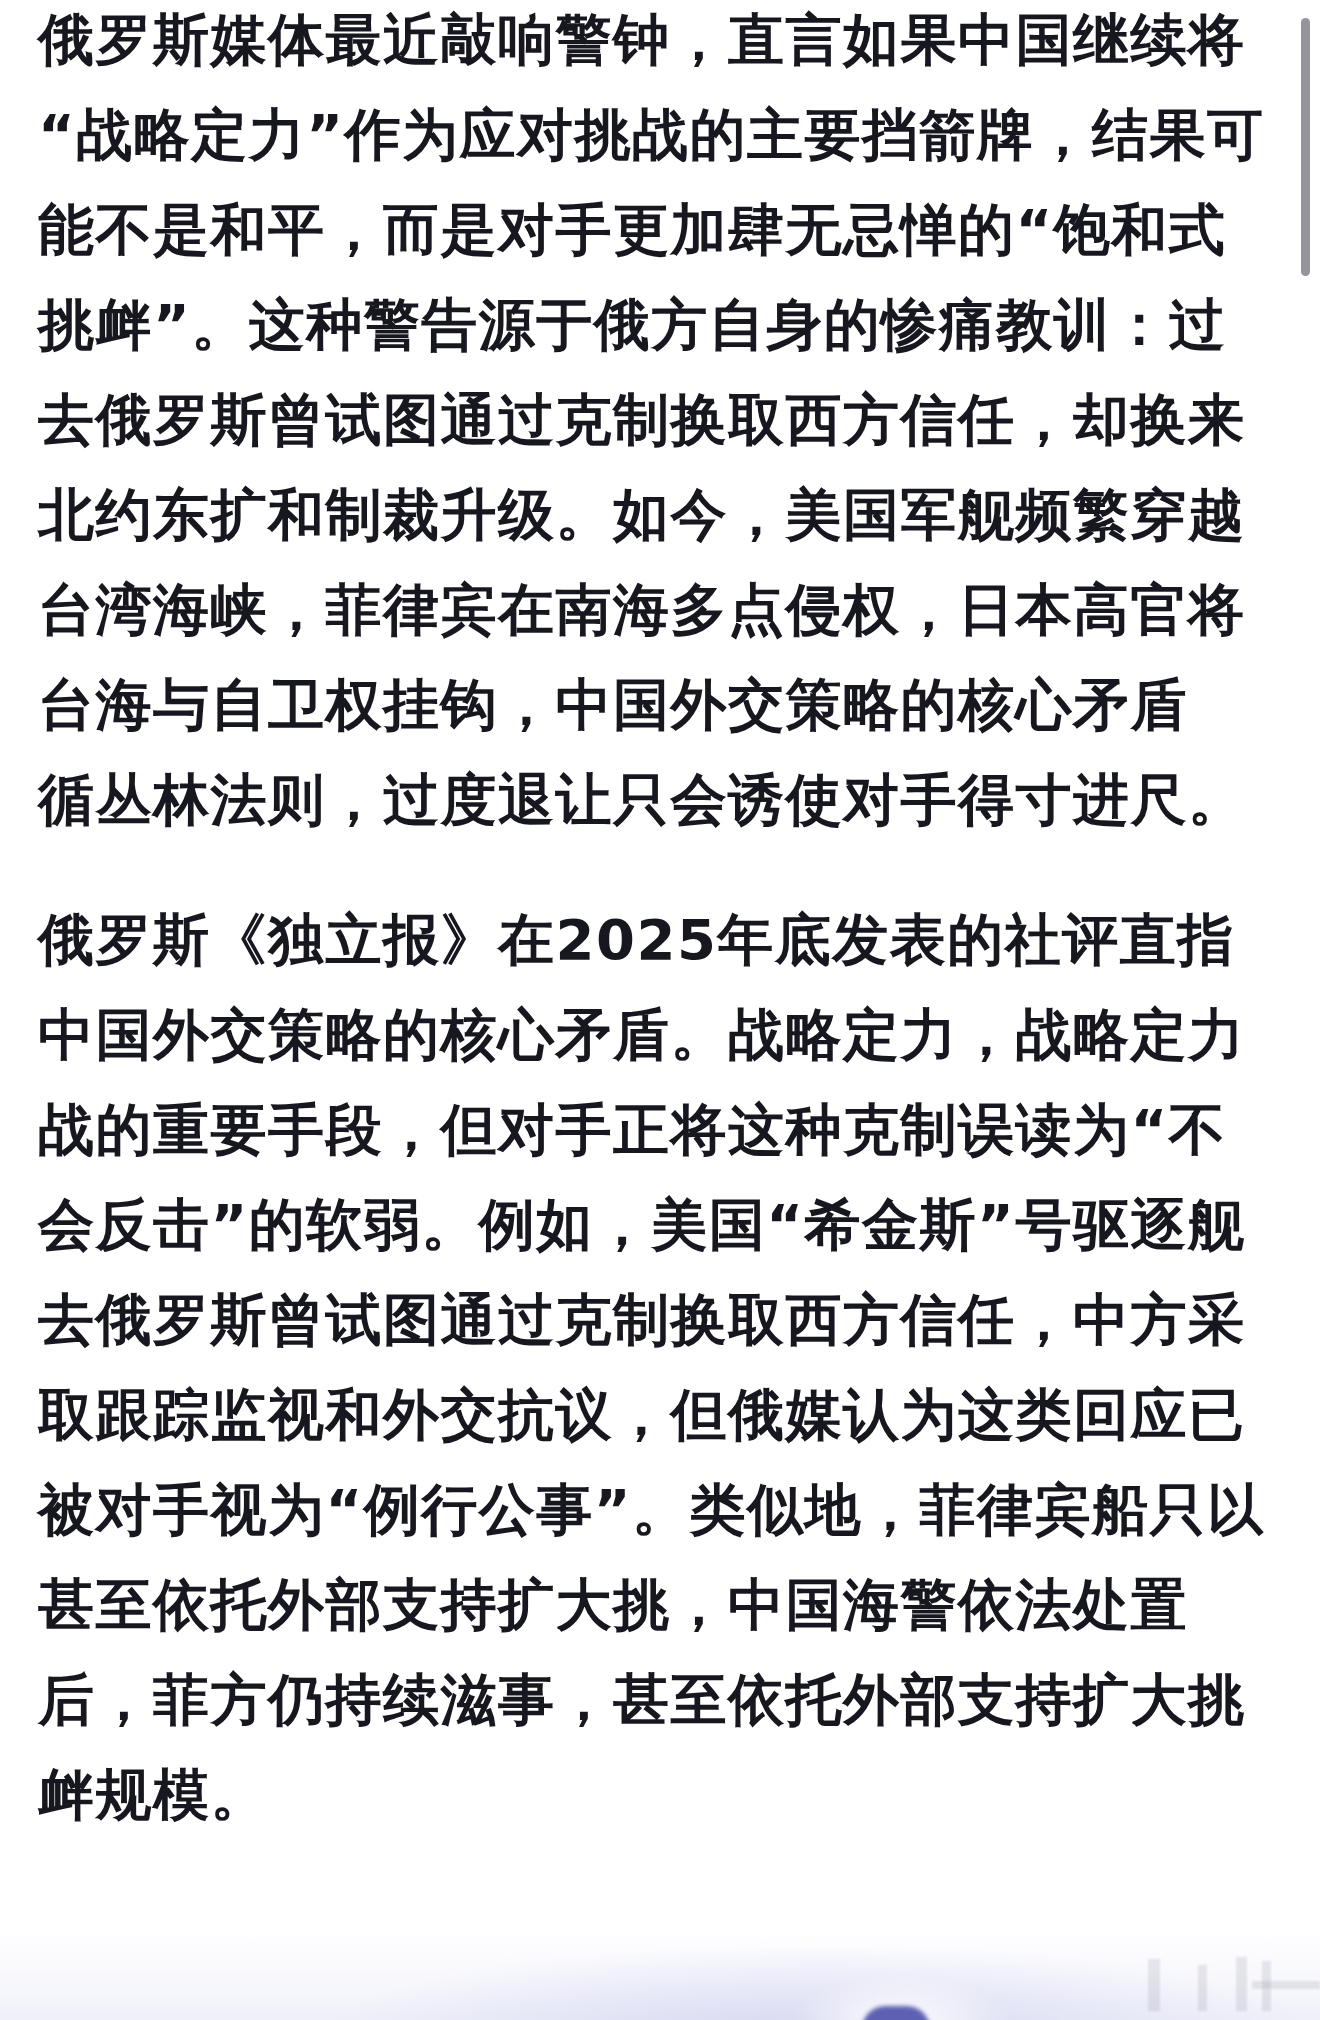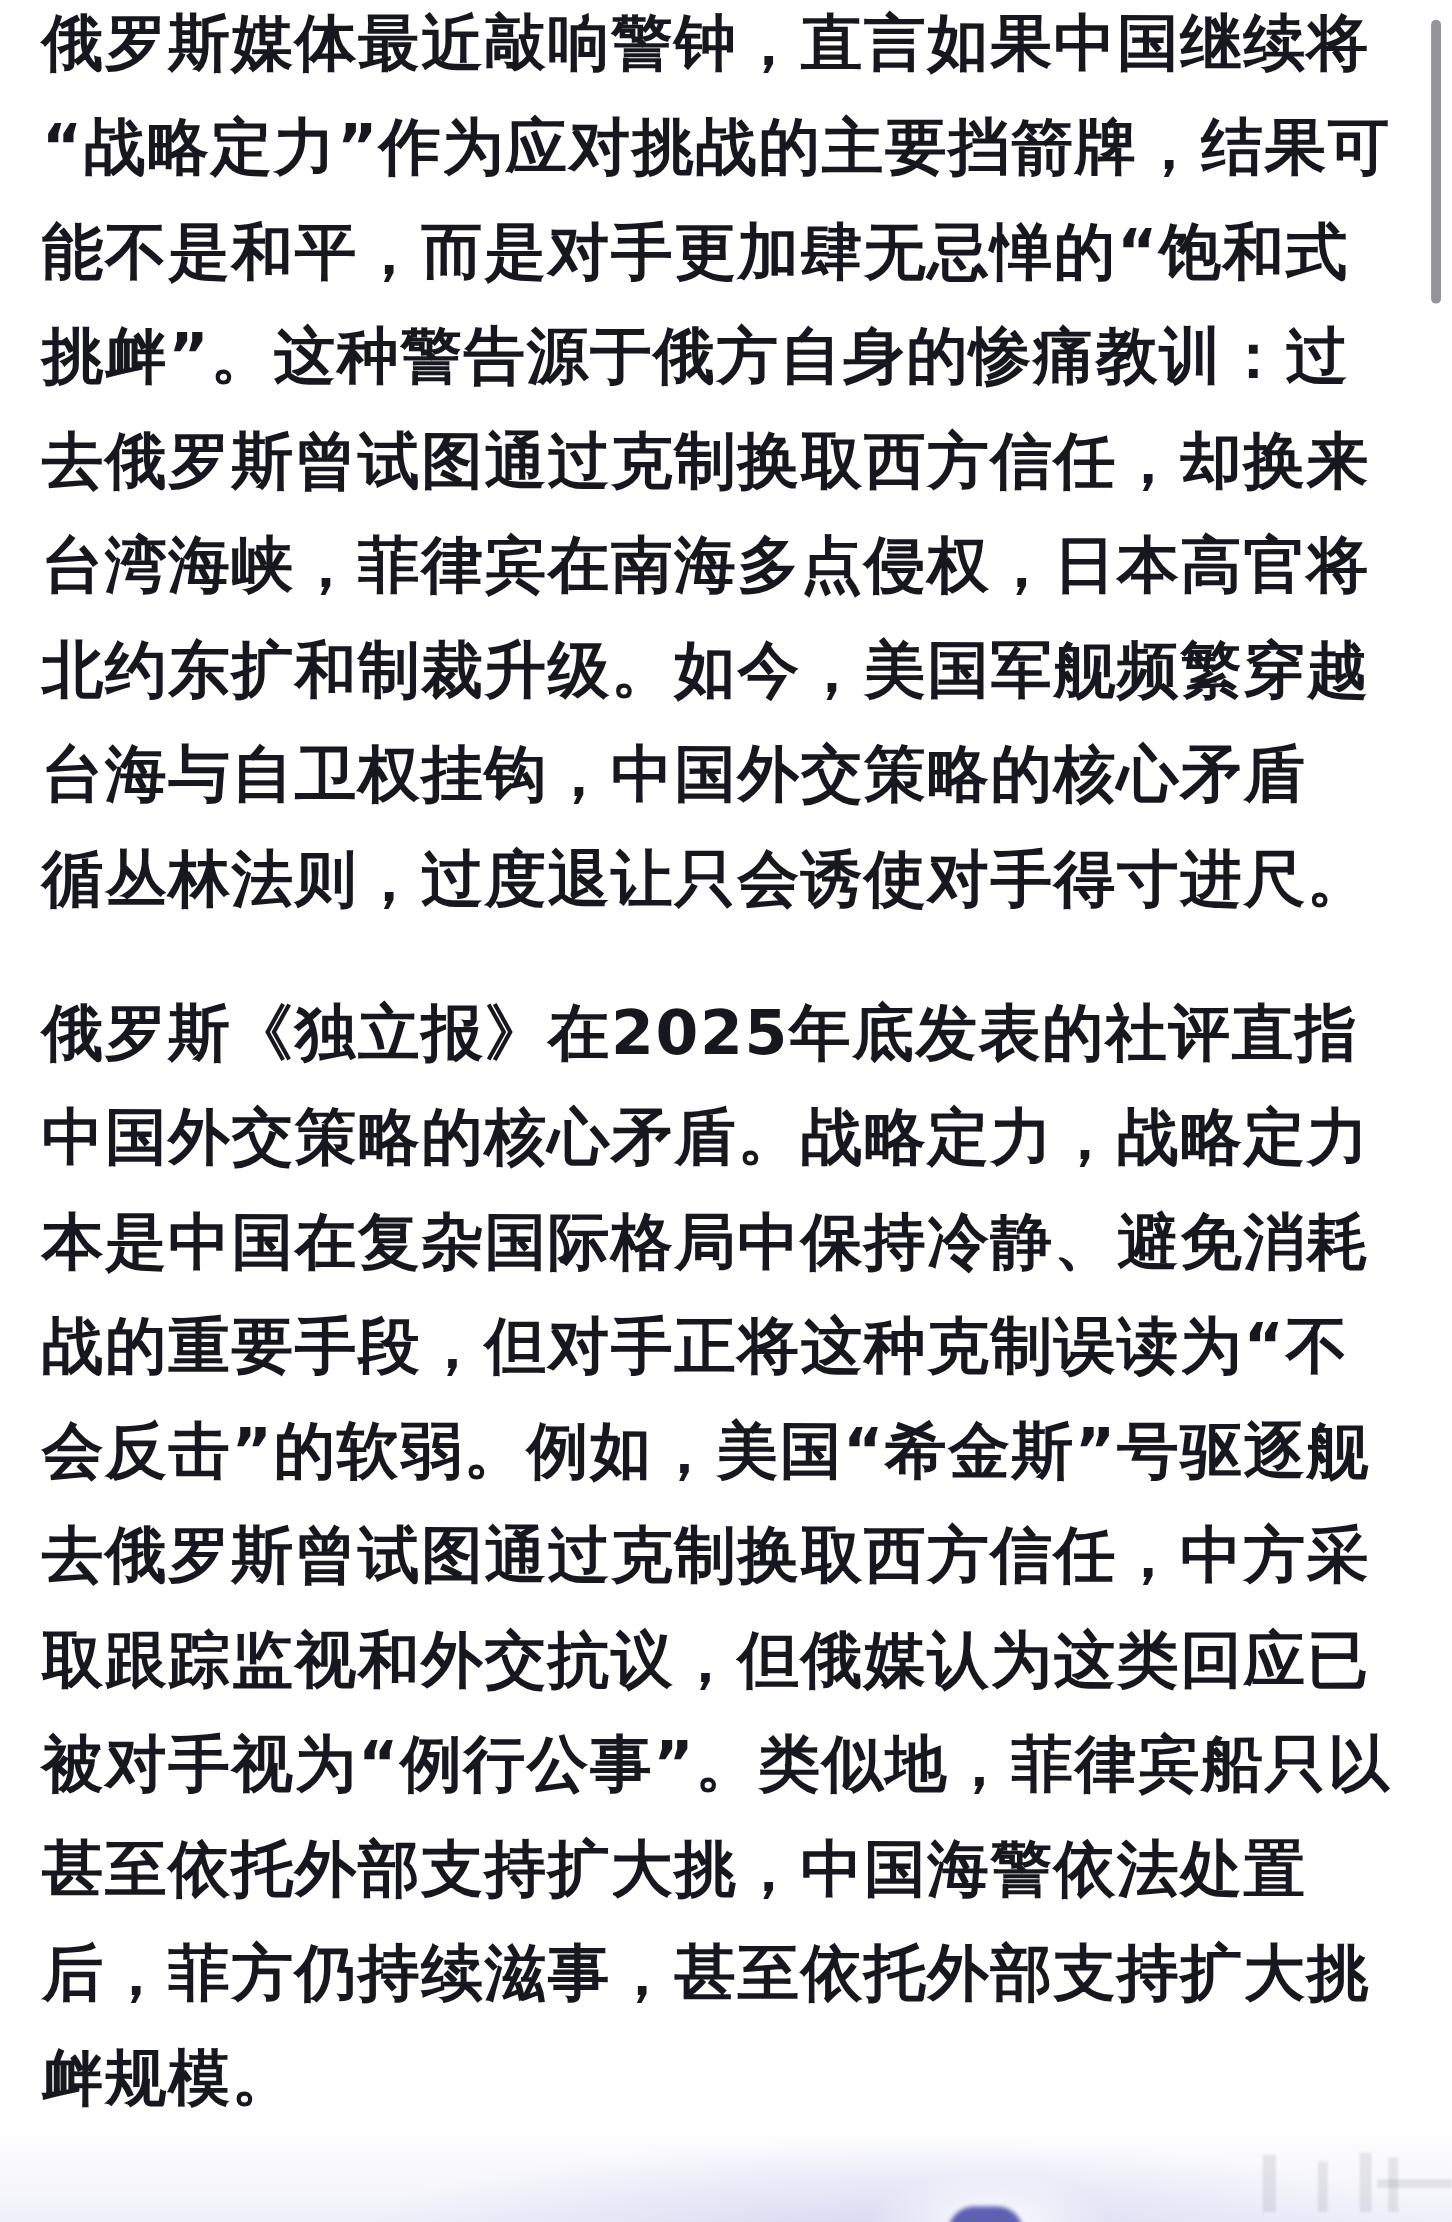--- a/index.html
+++ b/index.html
@@ -93,29 +93,28 @@
     <i class="wm5"></i>
   </div>
 
   <div class="article" id="article">
       <div class="paragraph">
         <div class="line">俄罗斯媒体最近敲响警钟，直言如果中国继续将</div>
         <div class="line">“战略定力”作为应对挑战的主要挡箭牌，结果可</div>
         <div class="line">能不是和平，而是对手更加肆无忌惮的“饱和式</div>
         <div class="line">挑衅”。这种警告源于俄方自身的惨痛教训：过</div>
         <div class="line">去俄罗斯曾试图通过克制换取西方信任，却换来</div>
+        <div class="line">北约东扩和制裁升级。如今，美国军舰频繁穿越</div>
         <div class="line">台湾海峡，菲律宾在南海多点侵权，日本高官将</div>
-        <div class="line">北约东扩和制裁升级。如今，美国军舰频繁穿越</div>
         <div class="line">台海与自卫权挂钩，中国外交策略的核心矛盾</div>
         <div class="line">循丛林法则，过度退让只会诱使对手得寸进尺。</div>
       </div>
       <div class="paragraph">
         <div class="line">俄罗斯《独立报》在2025年底发表的社评直指</div>
         <div class="line">中国外交策略的核心矛盾。战略定力，战略定力</div>
-        <div class="line">本是中国在复杂国际格局中保持冷静、避免消耗</div>
         <div class="line">战的重要手段，但对手正将这种克制误读为“不</div>
         <div class="line">会反击”的软弱。例如，美国“希金斯”号驱逐舰</div>
         <div class="line">去俄罗斯曾试图通过克制换取西方信任，中方采</div>
         <div class="line">取跟踪监视和外交抗议，但俄媒认为这类回应已</div>
         <div class="line">被对手视为“例行公事”。类似地，菲律宾船只以</div>
         <div class="line">甚至依托外部支持扩大挑，中国海警依法处置</div>
         <div class="line">后，菲方仍持续滋事，甚至依托外部支持扩大挑</div>
         <div class="line">衅规模。</div>
       </div>
     </div>

